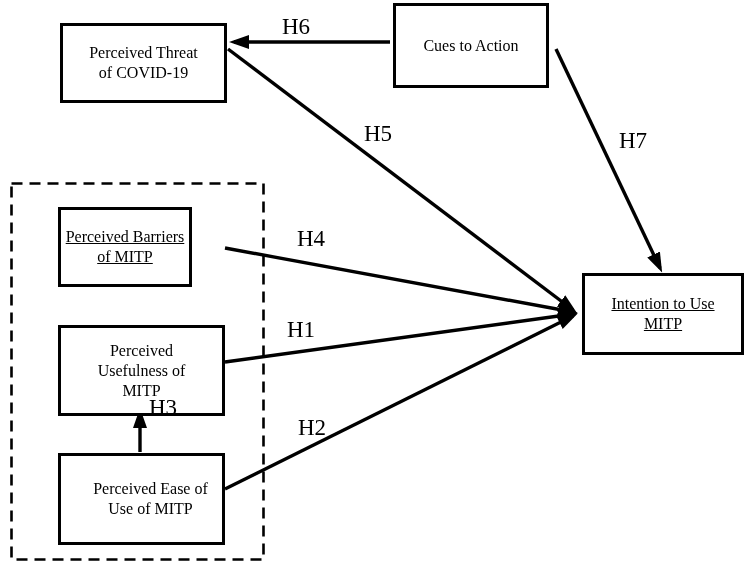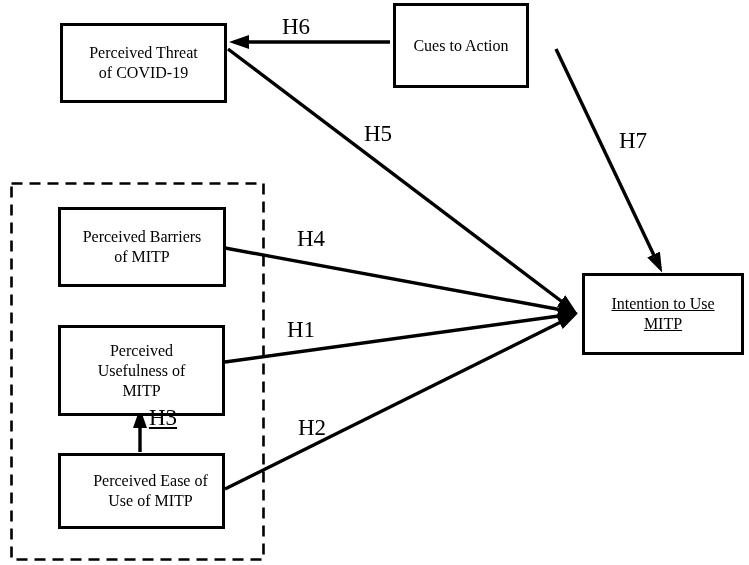--- a/index.html
+++ b/index.html
@@ -42,45 +42,45 @@
     display: flex;
     align-items: center;
     justify-content: center;
     text-align: center;
     font-size: 16px;
     line-height: 1.25;
     white-space: pre-line;
     padding: 2px;
   }
   .box-threat      { left: 60px;  top: 23px;   width: 167px; height: 80px; }
-  .box-cues        { left: 393px; top: 3px;   width: 136px; height: 85px; }
+  .box-cues        { left: 393px; top: 3px;   width: 156px; height: 85px; }
   .box-intention   { left: 582px; top: 273px; width: 162px; height: 82px; text-decoration: underline; }
-  .box-barriers    { left: 58px;  top: 207px; width: 168px; height: 80px; }
+  .box-barriers    { left: 58px;  top: 207px; width: 134px; height: 80px; text-decoration: underline; }
   .box-usefulness  { left: 58px;  top: 325px; width: 167px; height: 91px; }
-  .box-ease        { left: 58px;  top: 453px; width: 167px; height: 76px; padding-left: 20px; }
+  .box-ease        { left: 58px;  top: 453px; width: 167px; height: 92px; padding-left: 20px; }
   .group-title {
     position: absolute;
     left: 4px;
     top: 142px;
     font-size: 22px;
     white-space: nowrap;
   }
   .hlabel {
     position: absolute;
     transform: translate(-50%, -50%);
     font-size: 23px;
     white-space: nowrap;
   }
   .hlabel-h6 { left: 296px; top: 27px; }
   .hlabel-h5 { left: 378px; top: 134px; }
   .hlabel-h7 { left: 633px; top: 141px; }
   .hlabel-h4 { left: 311px; top: 239px; }
   .hlabel-h1 { left: 301px; top: 330px; }
   .hlabel-h2 { left: 312px; top: 428px; }
-  .hlabel-h3 { left: 163px; top: 418px; text-decoration: underline; }
+  .hlabel-h3 { left: 163px; top: 408px; }
 </style>
 </head>
 <body>
 
 <div class="canvas">
 
   <svg class="arrows-layer" viewBox="0 0 749 565" xmlns="http://www.w3.org/2000/svg">
     <defs>
       <marker id="arrowhead" markerUnits="userSpaceOnUse" markerWidth="22" markerHeight="16" refX="15" refY="7.5" orient="auto">
         <polygon points="0,0.5 20,7.5 0,14.5" fill="#000000"></polygon>

